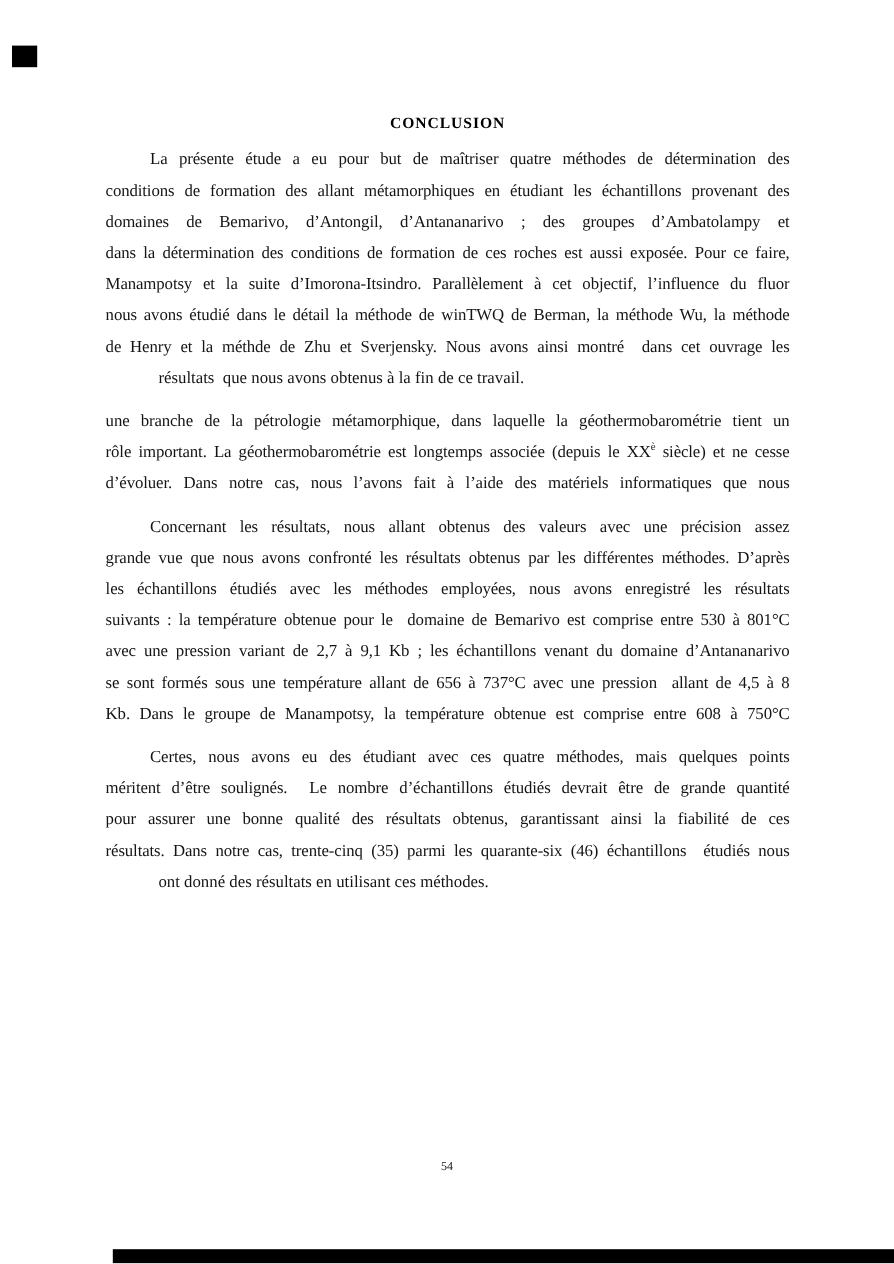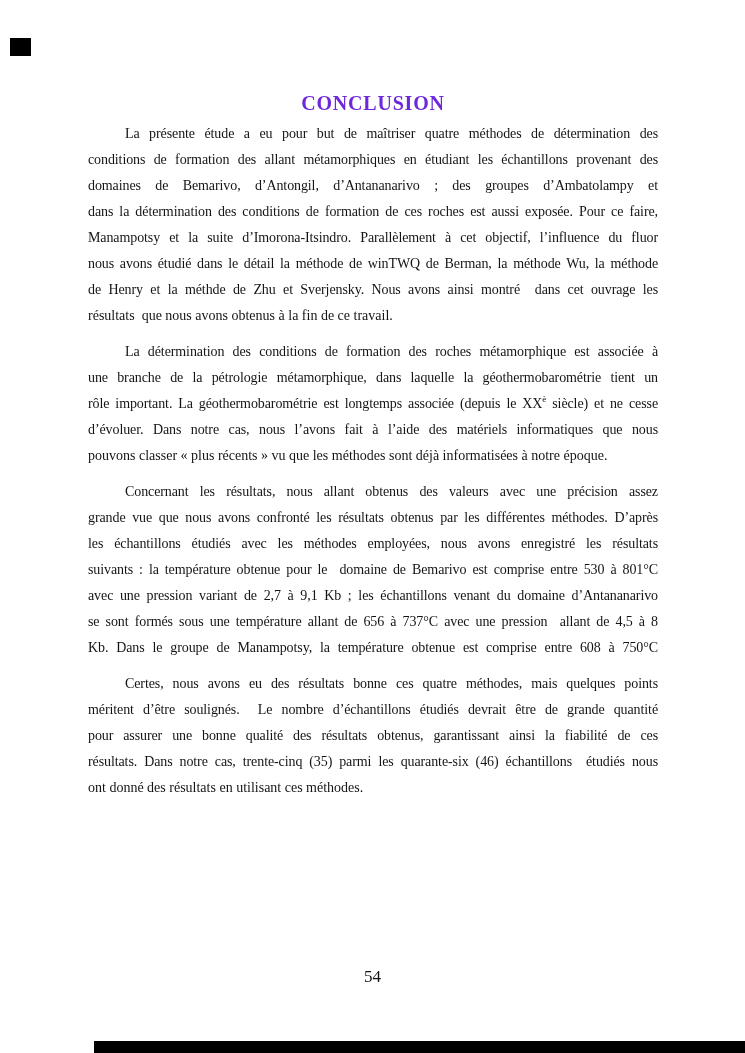--- a/index.html
+++ b/index.html
@@ -7,54 +7,55 @@
     position: relative;
     width: 745px;
     height: 1053px;
     background: #ffffff;
     font-family: "Liberation Serif", "DejaVu Serif", serif;
     color: #141414;
     overflow: hidden;
   }
   .content { padding: 0 87px 0 88px; }
   .title {
-    font-size: 20px;
+    font-size: 13px;
     font-weight: bold;
     text-align: center;
     letter-spacing: 0.8px;
     line-height: 24px;
     margin: 91px 0 6px 0;
-    color: #6d28d9;
+    color: #000000;
   }
   .para { margin: 0 0 10px 0; }
   .ln {
     font-size: 14px;
     line-height: 26px;
     height: 26px;
     overflow: hidden;
     text-align: justify;
     text-align-last: justify;
     word-spacing: -1.2px;
     letter-spacing: -0.1px;
   }
   .ln.fl { text-indent: 37px; }
   .ln.pl {
     text-align: left;
     text-align-last: left;
     word-spacing: normal;
     letter-spacing: 0;
+    margin-left: 44px;
   }
   sup.sscript { font-size: 9px; line-height: 0; vertical-align: 6px; }
   .pageno {
     position: absolute;
     top: 967px;
     left: 0;
     width: 100%;
     text-align: center;
-    font-size: 17px;
+    font-size: 10px;
     color: #141414;
   }
   .mark { position: absolute; background: #000000; }
   .mark-tl { left: 10px; top: 38px; width: 21px; height: 18px; }
   .mark-bottom { left: 94px; top: 1041px; width: 651px; height: 12px; }
 </style>
 </head>
 <body>
 
 <div class="page">
@@ -68,39 +69,37 @@
       <div class="ln">conditions de formation des allant métamorphiques en étudiant les échantillons provenant des</div>
       <div class="ln">domaines de Bemarivo, d’Antongil, d’Antananarivo ; des groupes d’Ambatolampy et</div>
       <div class="ln">dans la détermination des conditions de formation de ces roches est aussi exposée. Pour ce faire,</div>
       <div class="ln">Manampotsy et la suite d’Imorona-Itsindro. Parallèlement à cet objectif, l’influence du fluor</div>
       <div class="ln">nous avons étudié dans le détail la méthode de winTWQ de Berman, la méthode Wu, la méthode</div>
       <div class="ln">de Henry et la méthde de Zhu et Sverjensky. Nous avons ainsi montré&nbsp; dans cet ouvrage les</div>
       <div class="ln pl">résultats&nbsp; que nous avons obtenus à la fin de ce travail.</div>
     </div>
 
     <div class="para">
-      <div class="ln fl">La détermination des conditions de formation des roches métamorphique est associée à</div>
       <div class="ln">une branche de la pétrologie métamorphique, dans laquelle la géothermobarométrie tient un</div>
       <div class="ln"><span>rôle important. La géothermobarométrie est longtemps associée (depuis le XX</span><sup class="sscript">è</sup><span> siècle) et ne cesse</span></div>
       <div class="ln">d’évoluer. Dans notre cas, nous l’avons fait à l’aide des matériels informatiques que nous</div>
-      <div class="ln pl">pouvons classer « plus récents » vu que les méthodes sont déjà informatisées à notre époque.</div>
     </div>
 
     <div class="para">
       <div class="ln fl">Concernant les résultats, nous allant obtenus des valeurs avec une précision assez</div>
       <div class="ln">grande vue que nous avons confronté les résultats obtenus par les différentes méthodes. D’après</div>
       <div class="ln">les échantillons étudiés avec les méthodes employées, nous avons enregistré les résultats</div>
       <div class="ln">suivants : la température obtenue pour le&nbsp; domaine de Bemarivo est comprise entre 530 à 801°C</div>
       <div class="ln">avec une pression variant de 2,7 à 9,1 Kb ; les échantillons venant du domaine d’Antananarivo</div>
       <div class="ln">se sont formés sous une température allant de 656 à 737°C avec une pression&nbsp; allant de 4,5 à 8</div>
       <div class="ln">Kb. Dans le groupe de Manampotsy, la température obtenue est comprise entre 608 à 750°C</div>
     </div>
 
     <div class="para">
-      <div class="ln fl">Certes, nous avons eu des résultats bonne ces quatre méthodes, mais quelques points</div>
+      <div class="ln fl">Certes, nous avons eu des étudiant avec ces quatre méthodes, mais quelques points</div>
       <div class="ln">méritent d’être soulignés.&nbsp; Le nombre d’échantillons étudiés devrait être de grande quantité</div>
       <div class="ln">pour assurer une bonne qualité des résultats obtenus, garantissant ainsi la fiabilité de ces</div>
       <div class="ln">résultats. Dans notre cas, trente-cinq (35) parmi les quarante-six (46) échantillons&nbsp; étudiés nous</div>
       <div class="ln pl">ont donné des résultats en utilisant ces méthodes.</div>
     </div>
   </div>
 
   <div class="pageno">54</div>
 
   <div class="mark mark-bottom"></div>

